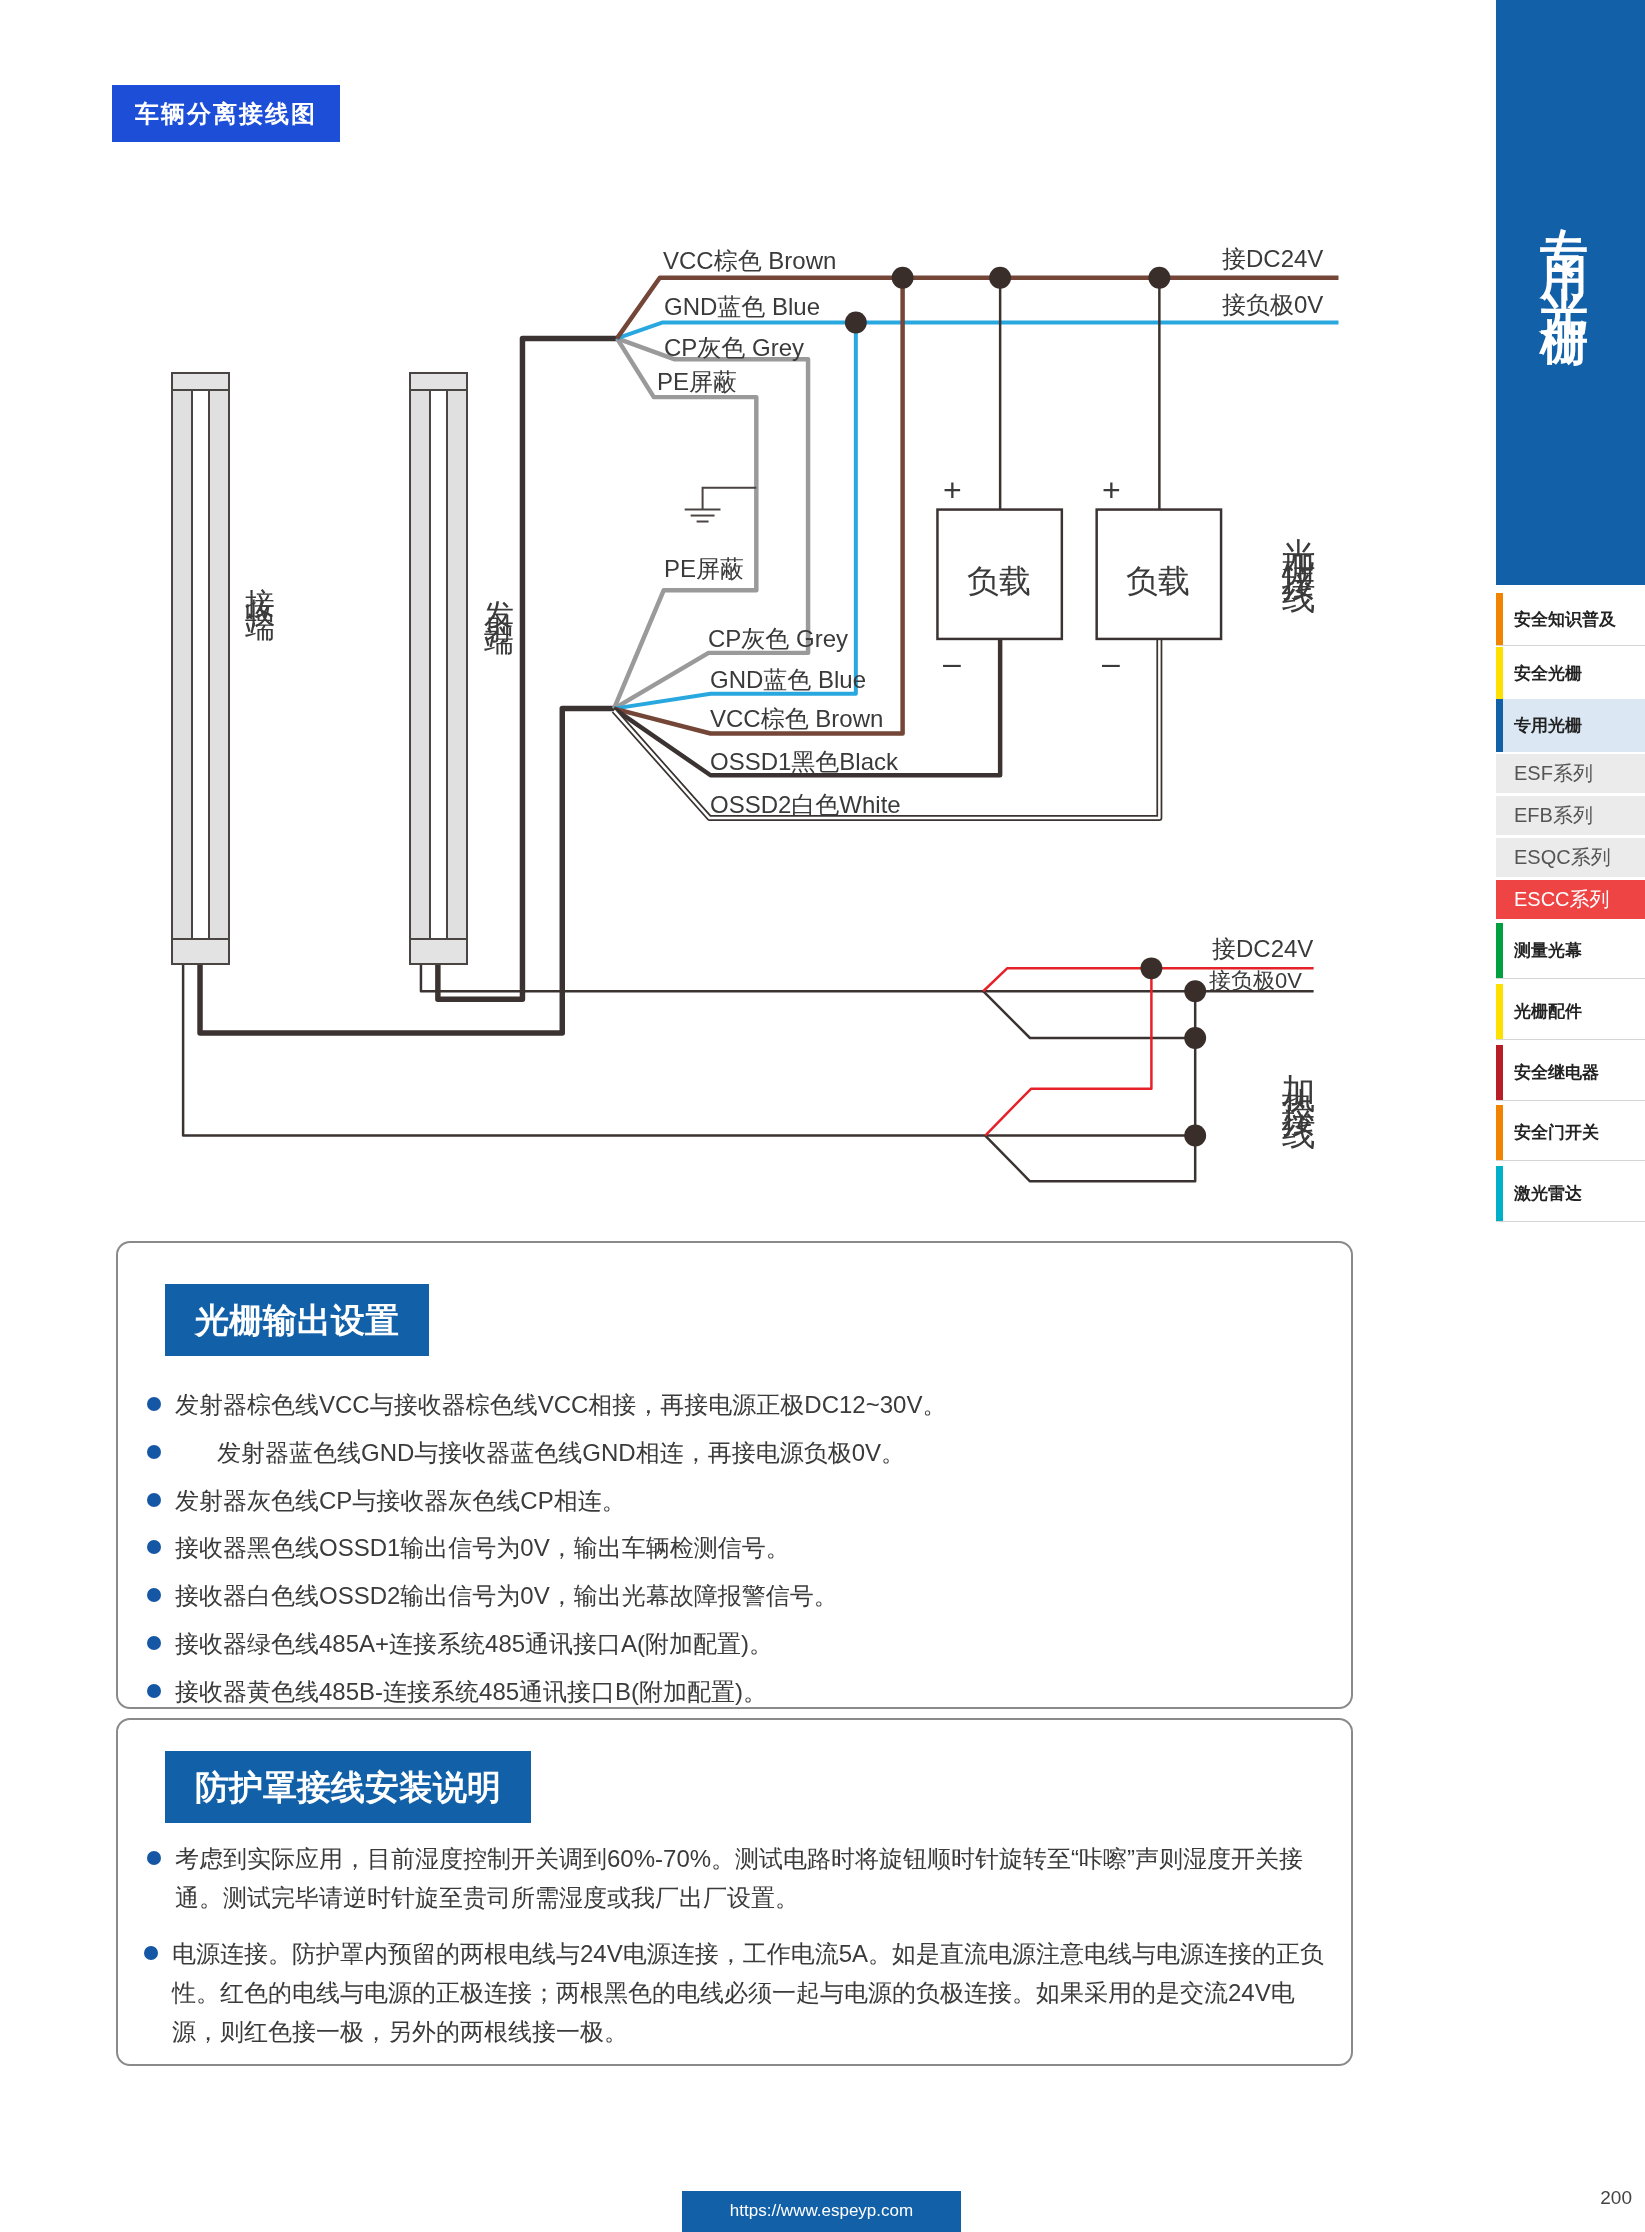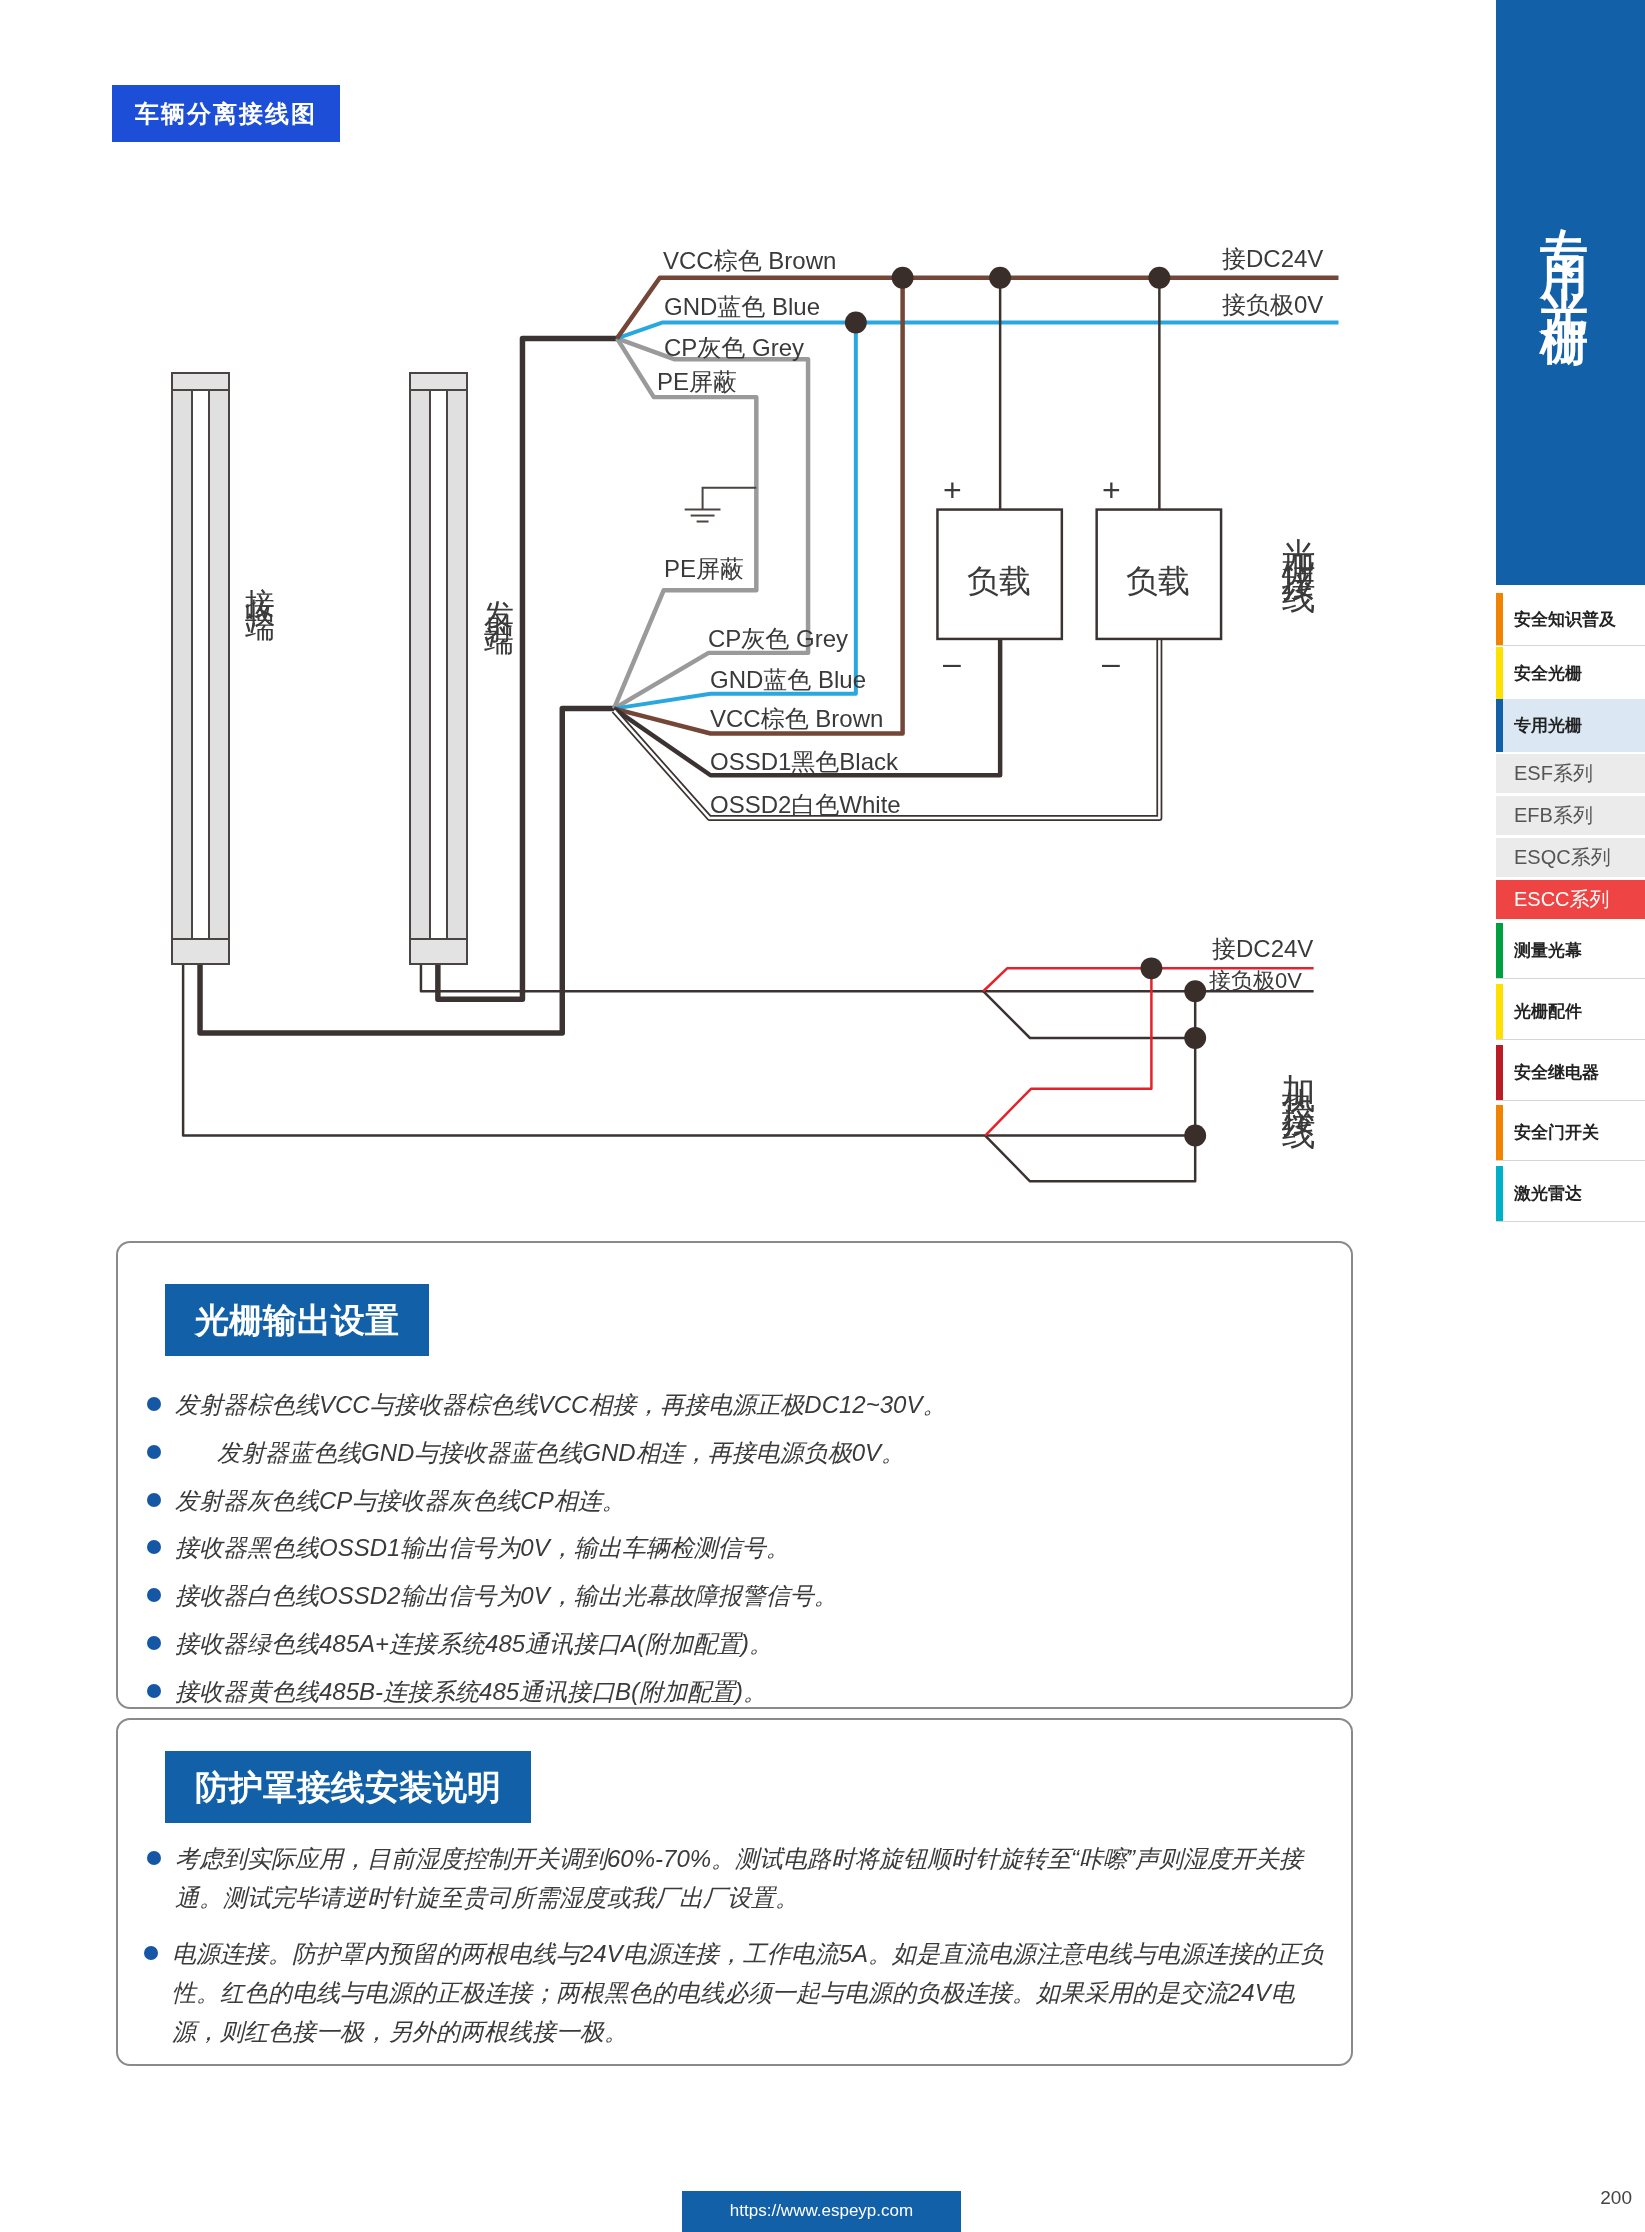--- a/index.html
+++ b/index.html
@@ -38,21 +38,21 @@
   .grp{font-size:34px;letter-spacing:14px;}
   .loadlbl{font-size:32px;color:#3a3a3a;text-align:center;}
   .sign{font-size:32px;color:#3a3a3a;}
   
   .cbox{left:116px;width:1237px;background:#fff;border:2px solid #8a8a8a;border-radius:14px;box-sizing:border-box;}
   .chead{background:#1160a8;color:#fff;font-size:34px;font-weight:bold;line-height:72px;
          padding:0 30px;display:inline-block;white-space:nowrap;}
   .bullet{display:flex;align-items:flex-start;font-size:24px;color:#3a3a3a;line-height:39px;}
   .bullet .dot{flex:0 0 14px;width:14px;height:14px;border-radius:50%;background:#1557a5;
                margin:12px 14px 0 0;}
-  .bullet .txt{flex:1;font-style:italic;}
+  .bullet .txt{flex:1;}
   
   .footer{left:682px;top:2191px;width:279px;height:42px;background:#1160a8;color:#fff;
           font-size:17px;text-align:center;line-height:40px;}
   .pagenum{left:1572px;top:2187px;width:60px;font-size:19px;color:#444;text-align:right;}
   svg{position:absolute;left:0;top:0;}
 </style>
 </head>
 <body>
 
 <svg width="1646" height="1254" viewBox="0 0 1654 1260">

